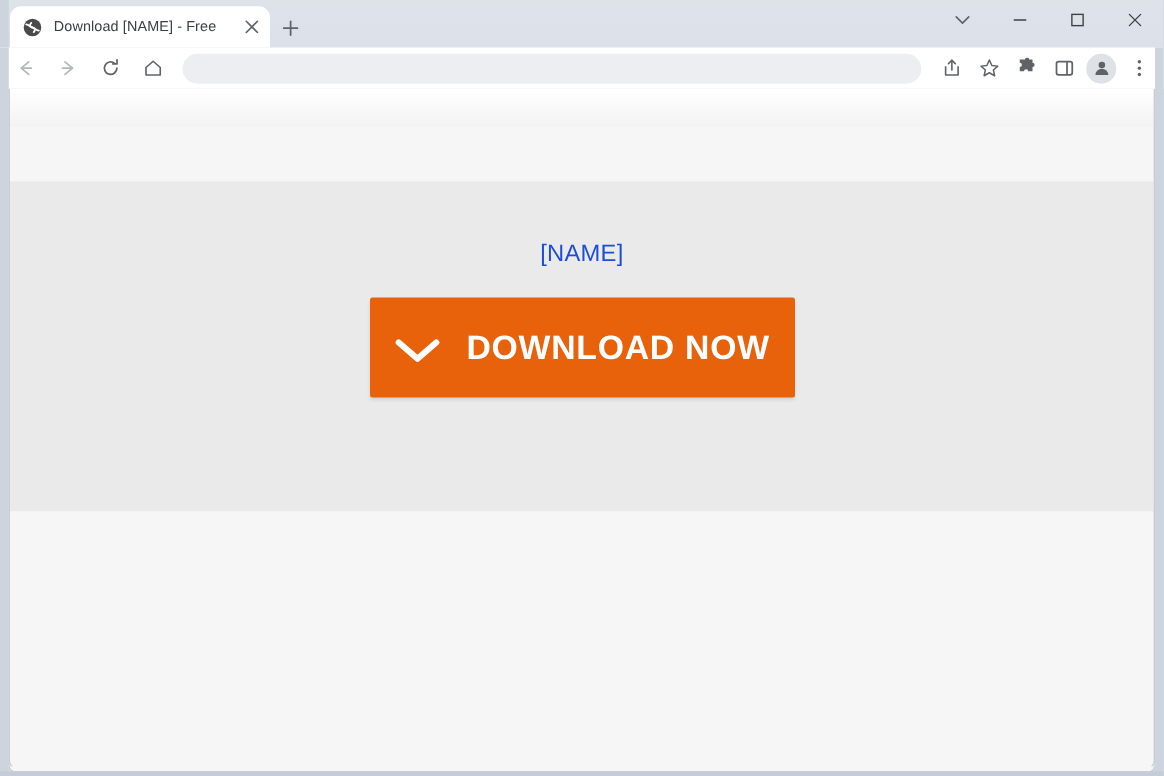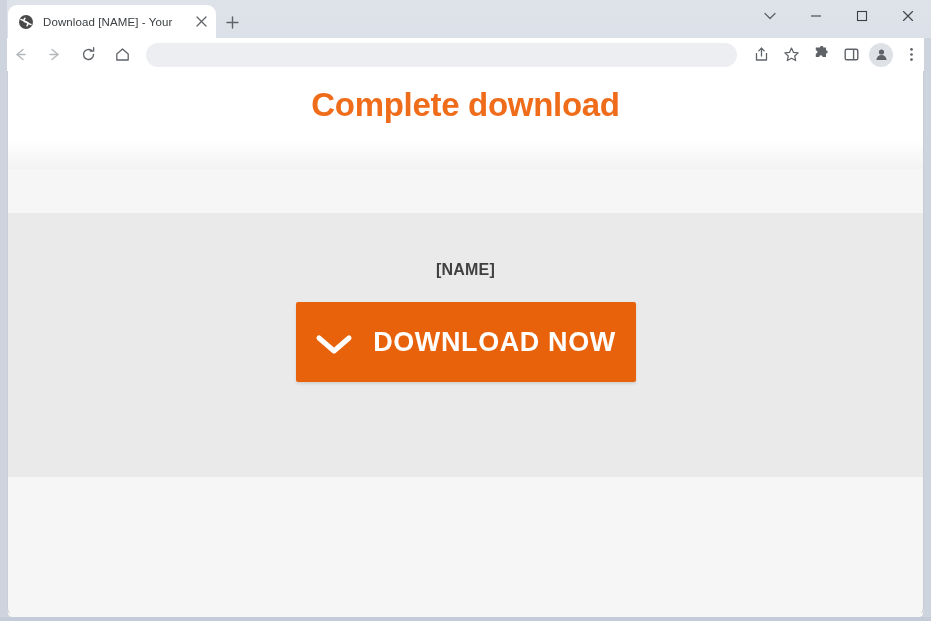--- a/index.html
+++ b/index.html
@@ -174,23 +174,23 @@
     height: 264px;
     background: #eaeaea;
     display: flex;
     flex-direction: column;
     align-items: center;
     justify-content: flex-start;
     box-sizing: border-box;
     padding-top: 48px;
   }
   .product-name {
-    font-size: 16px;
-    font-weight: bold;
-    color: #404040;
+    font-size: 19px;
+    font-weight: normal;
+    color: #1d4ed8;
     letter-spacing: 0.2px;
     margin: 0 0 23px 0;
   }
   .ready-text {
     font-size: 14.5px;
     font-weight: bold;
     color: #808080;
     margin: 0 0 43px 0;
   }
   .download-btn {
@@ -270,21 +270,21 @@
     <div class="tabstrip-left-edge"></div>
 
     <div class="tab">
       <span class="tab-favicon">
         <svg width="16" height="16" viewBox="0 0 16 16">
           <circle cx="8" cy="8" r="7" fill="#4a4a4a"></circle>
           <path d="M3 5.5c2 .4 3.2 1.6 4 2.2.8.6 2 .6 2.6 1.2.6.6.2 2-.6 2.8" stroke="#ffffff" stroke-width="1.5" fill="none" stroke-linecap="round"></path>
           <path d="M13 10.5c-2-.4-3.2-1.6-4-2.2-.8-.6-2-.6-2.6-1.2-.6-.6-.2-2 .6-2.8" stroke="#ffffff" stroke-width="1.5" fill="none" stroke-linecap="round"></path>
         </svg>
       </span>
-      <span class="tab-title">Download [NAME] - Your</span>
+      <span class="tab-title">Download [NAME] - Free</span>
       <span class="tab-close">
         <svg width="11" height="11" viewBox="0 0 11 11">
           <path d="M1 1 L10 10 M10 1 L1 10" stroke="#5f6368" stroke-width="1.3" stroke-linecap="round"></path>
         </svg>
       </span>
     </div>
 
     <div class="new-tab">
       <svg width="13" height="13" viewBox="0 0 13 13">
         <path d="M6.5 1 V12 M1 6.5 H12" stroke="#5f6368" stroke-width="1.4" stroke-linecap="round"></path>
@@ -379,23 +379,20 @@
           <circle cx="8.5" cy="3.4" r="1.35" fill="#5f6368"></circle>
           <circle cx="8.5" cy="8.5" r="1.35" fill="#5f6368"></circle>
           <circle cx="8.5" cy="13.6" r="1.35" fill="#5f6368"></circle>
         </svg>
       </div>
     </div>
   </div>
 
   <div class="viewport">
 
-    <div class="page-header">
-      <h1 class="page-title">Complete download</h1>
-    </div>
     <div class="header-fade"></div>
     <div class="spacer-top"></div>
 
     <div class="panel">
       <div class="product-name">[NAME]</div>
 
       <button class="download-btn">
         <span class="download-chevron">
           <svg width="38" height="22" viewBox="0 0 38 22">
             <path d="M4 5 L19 18 L34 5" stroke="#ffffff" stroke-width="5" fill="none" stroke-linecap="round" stroke-linejoin="round"></path>

